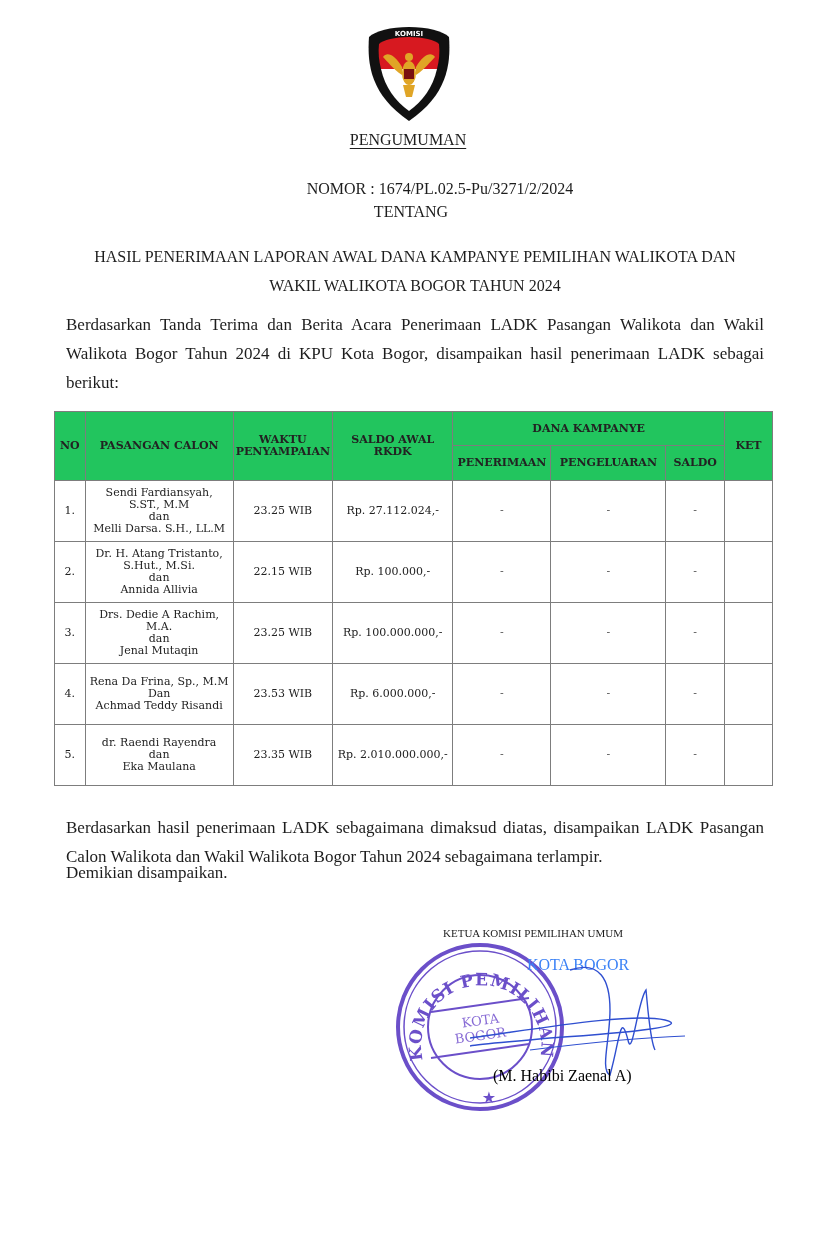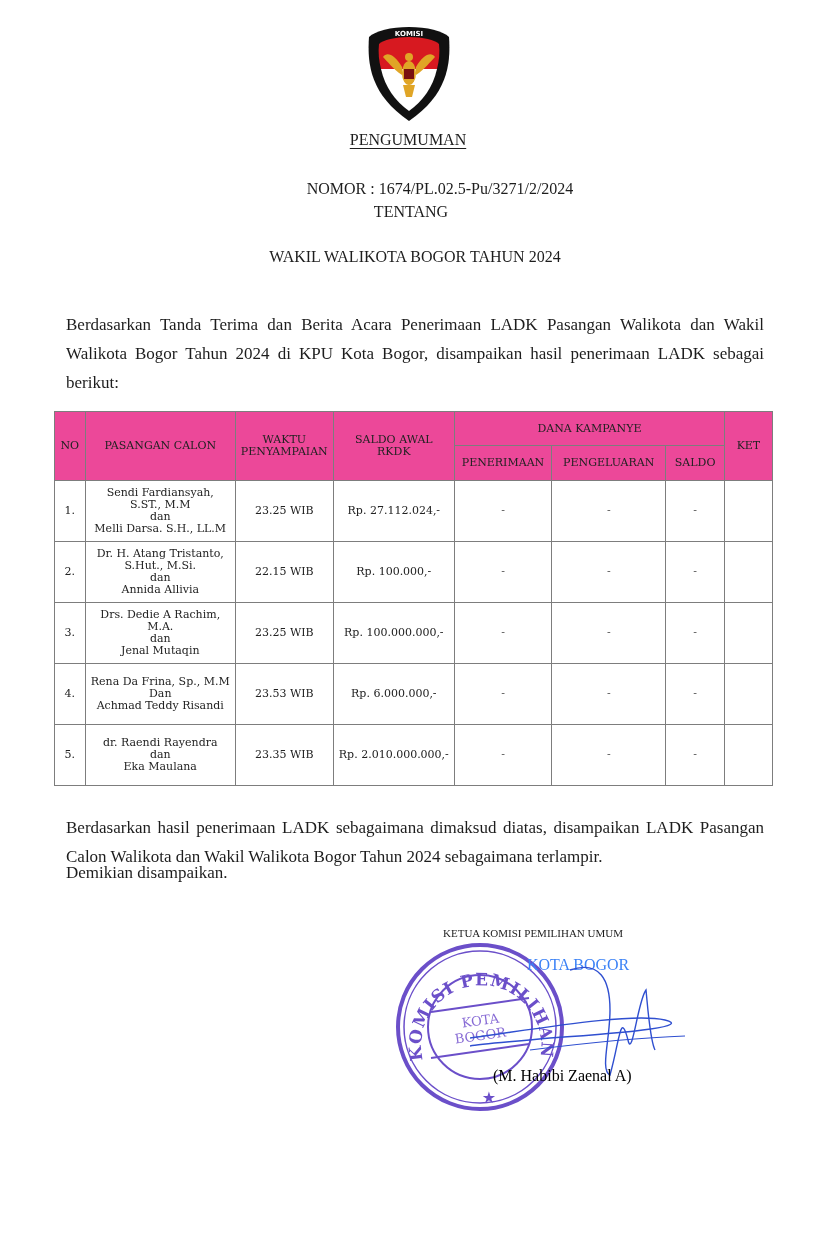--- a/index.html
+++ b/index.html
@@ -32,21 +32,21 @@
 
     table.ladk {
       position: absolute; left: 54px; top: 411px; width: 719px;
       border-collapse: collapse;
       font-family: "DejaVu Serif", serif; font-size: 11px; color: #222;
     }
     table.ladk th, table.ladk td {
       border: 1px solid #7d7d7d; text-align: center; vertical-align: middle;
       padding: 0 2px; line-height: 12px;
     }
-    table.ladk thead th { background: #ec4899; font-weight: normal; }
+    table.ladk thead th { background: #22c55e; font-weight: bold; }
     table.ladk thead tr.h1 th { height: 33px; }
     table.ladk thead tr.h2 th { height: 34px; }
     table.ladk tbody td { height: 60px; }
     table.ladk td.no { text-align: center; }
     table.ladk td.dash { color: #555; }
     .col-no { width: 27px; }
     .col-pasangan { width: 160px; }
     .col-waktu { width: 94px; }
     .col-saldo { width: 122px; }
     .col-pen { width: 94px; }
@@ -86,20 +86,21 @@
   </g>
   <rect x="37" y="44" width="10" height="10" fill="#7a1010"></rect>
   <text x="42" y="11" font-size="7" fill="#fff" text-anchor="middle" font-family="DejaVu Sans, sans-serif" font-weight="bold">KOMISI</text>
 </svg>
 
 <div class="center-line title">PENGUMUMAN</div>
 <div class="center-line nomor">NOMOR : 1674/PL.02.5-Pu/3271/2/2024</div>
 <div class="center-line tentang">TENTANG</div>
 
 <div class="subject">
+  <div>HASIL PENERIMAAN LAPORAN AWAL DANA KAMPANYE PEMILIHAN WALIKOTA DAN</div>
   <div>WAKIL WALIKOTA BOGOR TAHUN 2024</div>
 </div>
 
 <div class="para para1">Berdasarkan Tanda Terima dan Berita Acara Penerimaan LADK Pasangan Walikota dan Wakil Walikota Bogor Tahun 2024 di KPU Kota Bogor, disampaikan hasil penerimaan LADK sebagai berikut:</div>
 
 <table class="ladk">
   <thead>
     <tr class="h1">
       <th class="col-no" rowspan="2">NO</th>
       <th class="col-pasangan" rowspan="2">PASANGAN CALON</th>

